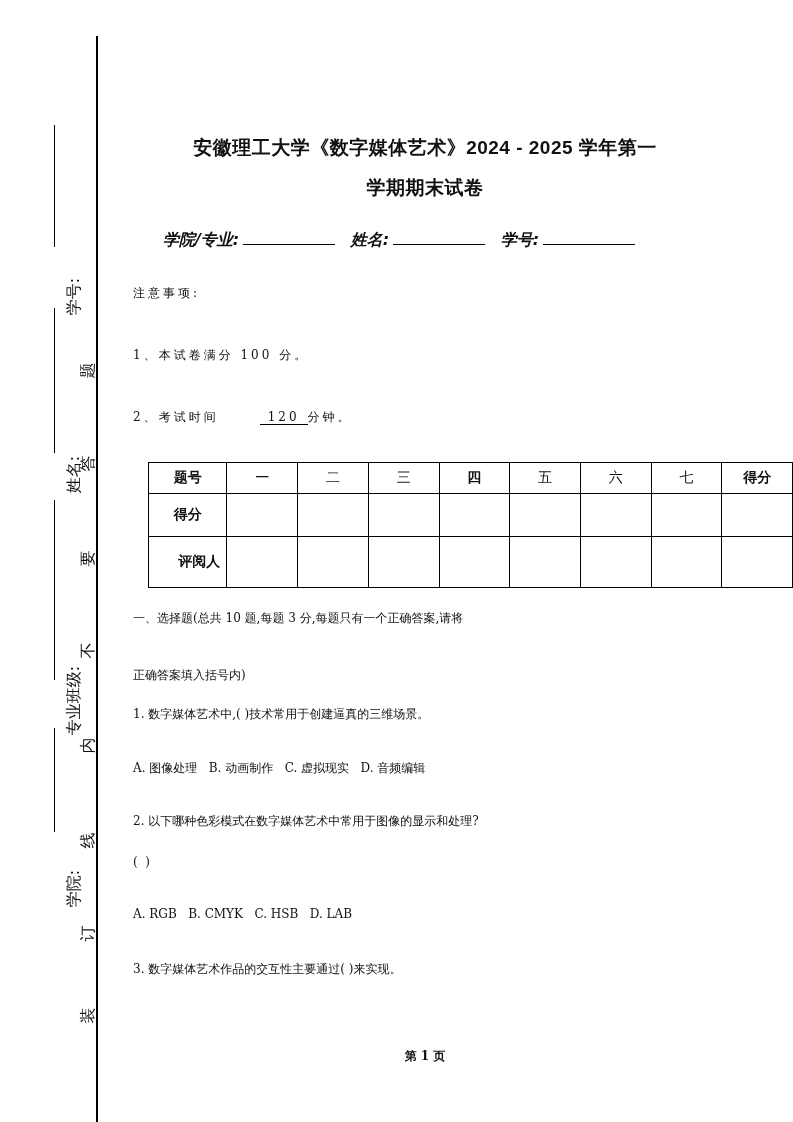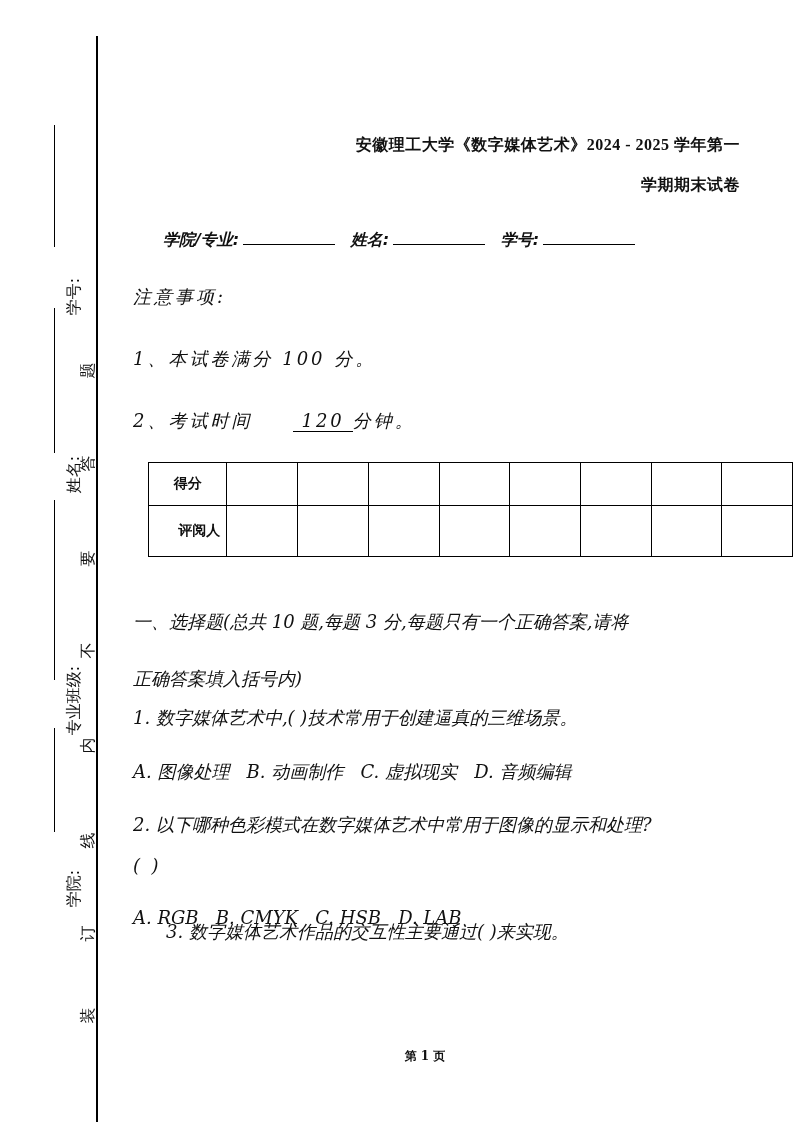--- a/index.html
+++ b/index.html
@@ -4,25 +4,25 @@
 <style>
   html, body { margin:0; padding:0; }
   body { width:793px; height:1122px; background:#fff; position:relative; overflow:hidden;
          font-family:"DejaVu Serif","Liberation Serif",serif; color:#111; }
   .vline { position:absolute; left:96px; top:36px; width:1.5px; height:1086px; background:#000; }
   .side-line { position:absolute; left:54px; width:1.2px; background:#000; }
   .side-label { position:absolute; left:34px; font-family:"DejaVu Sans",sans-serif; font-size:16px;
                 transform:rotate(-90deg); transform-origin:center center; white-space:nowrap; width:80px; text-align:center; }
   .seal { position:absolute; left:78px; font-size:16px; font-family:"DejaVu Serif",serif;
           transform:rotate(-90deg); width:20px; text-align:center; }
-  .title { position:absolute; left:110px; width:630px; text-align:right; font-family:Liberation Serif, serif;
-           font-weight:bold; font-size:16px; letter-spacing:0.5px; }
+  .title { position:absolute; left:110px; width:630px; text-align:center; font-family:Liberation Sans, sans-serif;
+           font-weight:bold; font-size:19px; letter-spacing:0.5px; }
   .info { position:absolute; top:230px; left:163px; font-family:"DejaVu Sans",sans-serif; font-weight:bold; font-size:16px; white-space:nowrap;font-style:italic; }
   .info .blank { display:inline-block; width:92px; border-bottom:1.2px solid #000; height:14px; margin:0 10px 0 4px; vertical-align:baseline; }
-  .txt { position:absolute; left:133px; font-size:18px; white-space:nowrap;font-style:italic; }
+  .txt { position:absolute; left:133px; font-size:12px; white-space:nowrap; }
   .spaced { letter-spacing:3px; }
   .u { display:inline-block; border-bottom:1.2px solid #000; padding:0 8px;margin-left:41px; }
   table.score { position:absolute; left:148px; top:462px; border-collapse:collapse; font-family:"DejaVu Sans",sans-serif; font-size:14px; }
   table.score td { border:1.2px solid #000; width:60px; text-align:center; padding:0; }
   table.score td:first-child { width:66px; }
   table.score tr.h td { height:30px; }
   table.score tr.r1 td { height:42px; }
   table.score tr.r2 td { height:50px;padding-left:23px; }
   .bold { font-weight:bold; }
   .footer { position:absolute; top:1048px; left:0; width:850px; text-align:center; font-size:12px; font-weight:bold; font-family:"DejaVu Serif",serif; }
@@ -60,20 +60,31 @@
 </div>
 
 <div class="txt spaced" style="top:285px;">注意事项:</div>
 <div class="txt spaced" style="top:347px;">1、本试卷满分 100 分。</div>
 <div class="txt spaced" style="top:409px;">
   <span>2、考试时间</span><span class="u">120</span><span>分钟。</span>
 </div>
 
 <table class="score">
   <tbody>
+      <tr class="h">
+    <td class="bold">题号</td>
+    <td>一</td>
+    <td>二</td>
+    <td>三</td>
+    <td class="bold">四</td>
+    <td>五</td>
+    <td>六</td>
+    <td>七</td>
+    <td class="bold">得分</td>
+  </tr>
   <tr class="r1">
     <td class="bold">得分</td>
     <td></td>
         <td></td>
     <td></td>
         <td></td>
     <td></td>
         <td></td>
     <td></td>
         <td></td>
@@ -95,15 +106,15 @@
 <div class="txt" style="top:610px;">一、选择题(总共 10 题,每题 3 分,每题只有一个正确答案,请将</div>
 <div class="txt" style="top:652px;margin-top:15px;">正确答案填入括号内)</div>
 
 <div class="txt" style="top:706px;">1. 数字媒体艺术中,(  )技术常用于创建逼真的三维场景。</div>
 <div class="txt" style="top:760px;white-space:pre;">A. 图像处理   B. 动画制作   C. 虚拟现实   D. 音频编辑</div>
 
 <div class="txt" style="top:813px;">2. 以下哪种色彩模式在数字媒体艺术中常用于图像的显示和处理?</div>
 <div class="txt" style="top:855px;white-space:pre;">(  )</div>
 <div class="txt" style="top:907px;white-space:pre;">A. RGB   B. CMYK   C. HSB   D. LAB</div>
 
-<div class="txt" style="top:920px;margin-left:33px;">3. 数字媒体艺术作品的交互性主要通过(  )来实现。</div>
+<div class="txt" style="top:961px;">3. 数字媒体艺术作品的交互性主要通过(  )来实现。</div>
 
 <div class="footer">第 1 页</div>
 
 </body></html>

